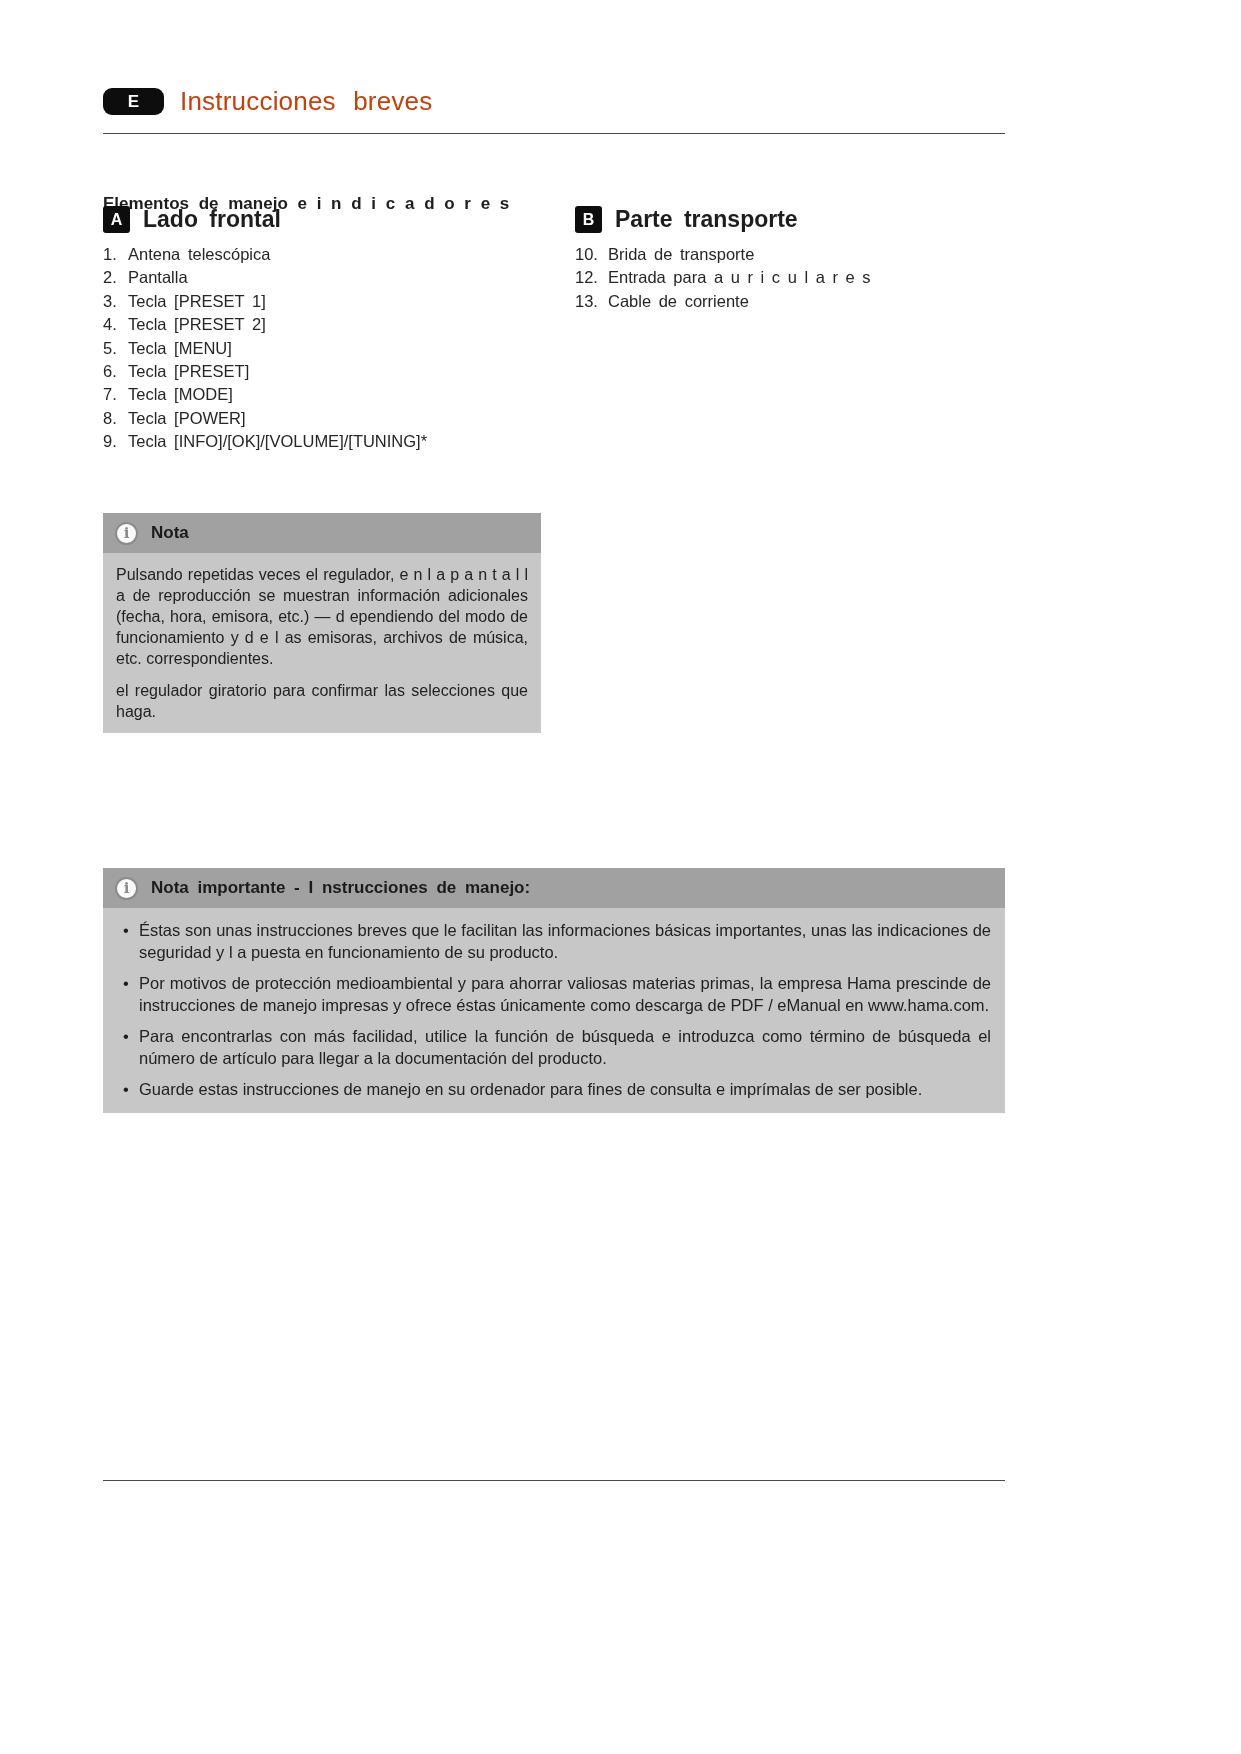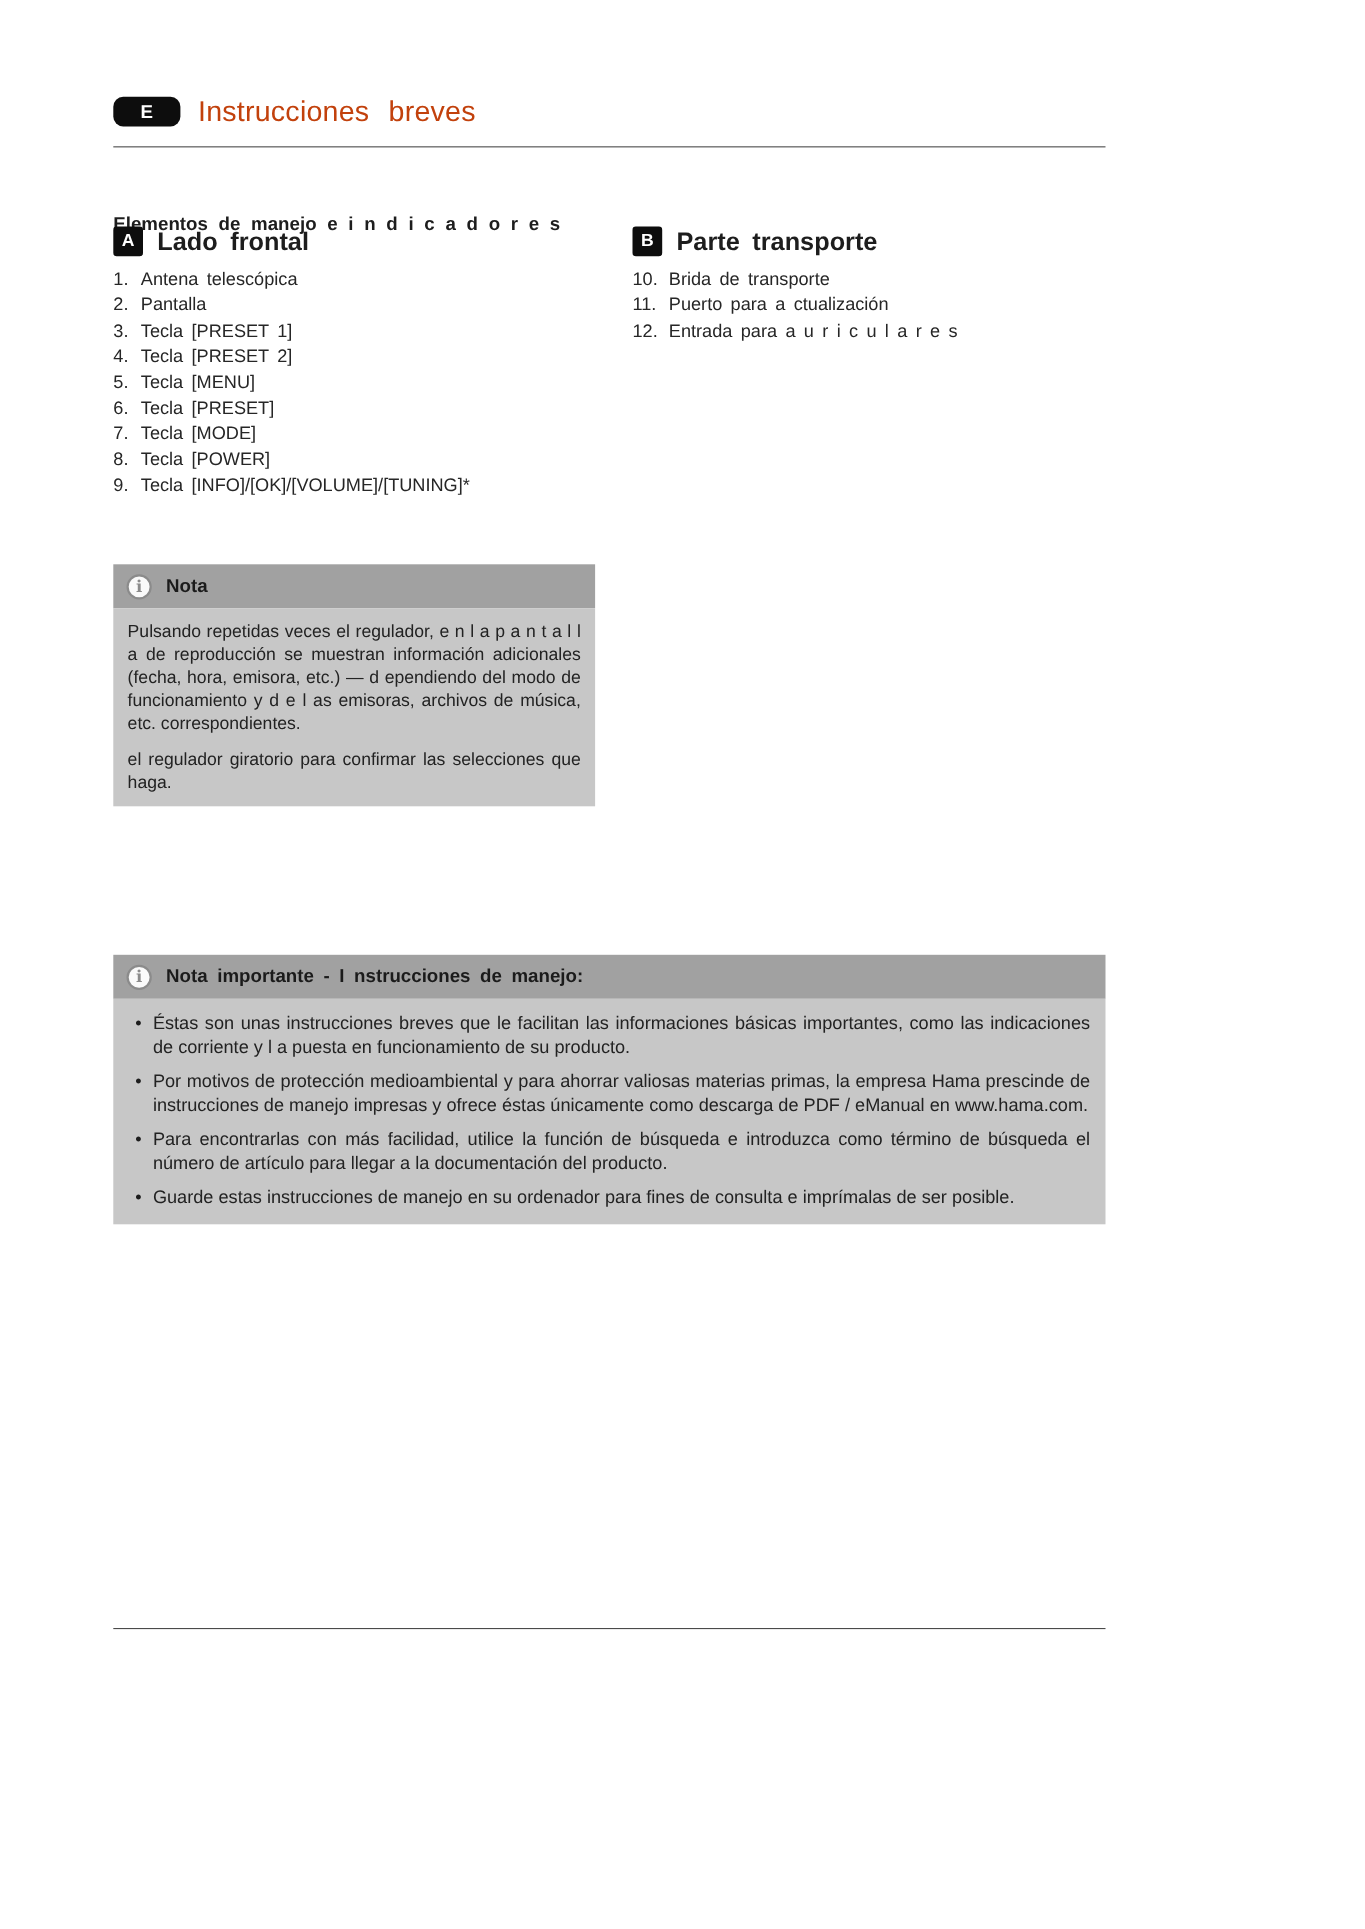--- a/index.html
+++ b/index.html
@@ -141,26 +141,26 @@
     <div class="sec-head">
       <div class="sec-badge">B</div>
       <div class="sec-title">Parte transporte</div>
     </div>
     <div class="list">
       <div class="li">
           <span class="num">10.</span>
           <span class="txt">Brida de transporte</span>
         </div>
       <div class="li">
-          <span class="num">11.</span>
-          <span class="txt">Puerto para a ctualización</span>
-        </div>
-      <div class="li">
           <span class="num">12.</span>
           <span class="txt">Entrada para a u r i c u l a r e s</span>
+        </div>
+      <div class="li">
+          <span class="num">13.</span>
+          <span class="txt">Cable de corriente</span>
         </div>
     </div>
   </div>
 
   <div class="abs notebox note-a">
     <div class="note-head">
       <div class="info-icon">i</div>
       <div class="note-title">Nota</div>
     </div>
     <div class="note-body">
@@ -170,21 +170,21 @@
   </div>
 
   <div class="abs notebox note-b">
     <div class="note-head">
       <div class="info-icon">i</div>
       <div class="note-title">Nota importante - I nstrucciones de manejo:</div>
     </div>
     <div class="bullets">
       <div class="bullet">
           <span class="dot">•</span>
-          <span class="btxt">Éstas son unas instrucciones breves que le facilitan las informaciones básicas importantes, como las indicaciones de corriente y l a puesta en funcionamiento de su producto.</span>
+          <span class="btxt">Éstas son unas instrucciones breves que le facilitan las informaciones básicas importantes, unas las indicaciones de seguridad y l a puesta en funcionamiento de su producto.</span>
         </div>
       <div class="bullet">
           <span class="dot">•</span>
           <span class="btxt">Por motivos de protección medioambiental y para ahorrar valiosas materias primas, la empresa Hama prescinde de instrucciones de manejo impresas y ofrece éstas únicamente como descarga de PDF / eManual en www.hama.com.</span>
         </div>
       <div class="bullet">
           <span class="dot">•</span>
           <span class="btxt">Para encontrarlas con más facilidad, utilice la función de búsqueda e introduzca como término de búsqueda el número de artículo para llegar a la documentación del producto.</span>
         </div>
       <div class="bullet">

